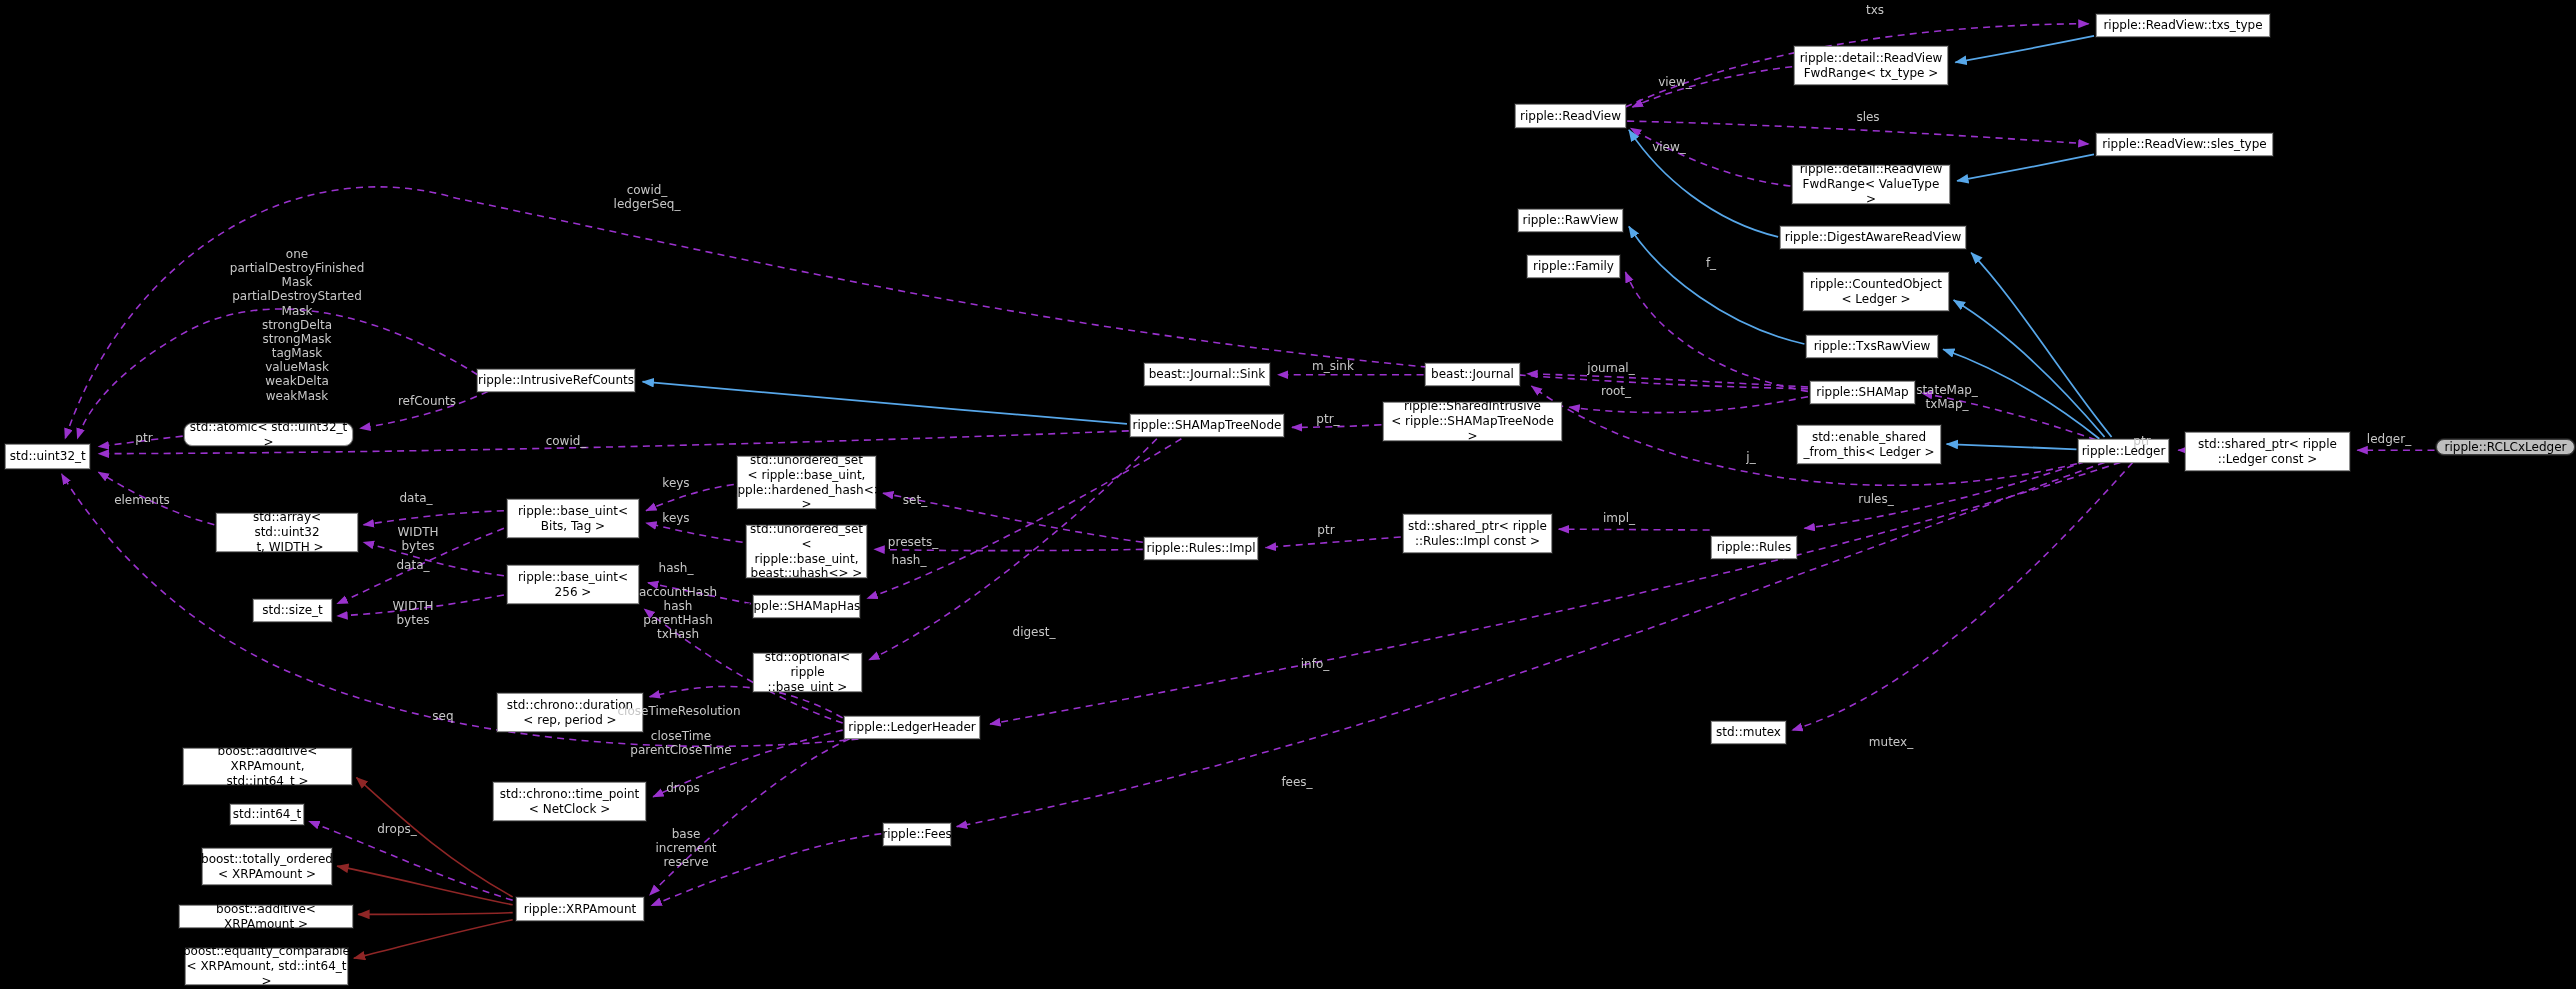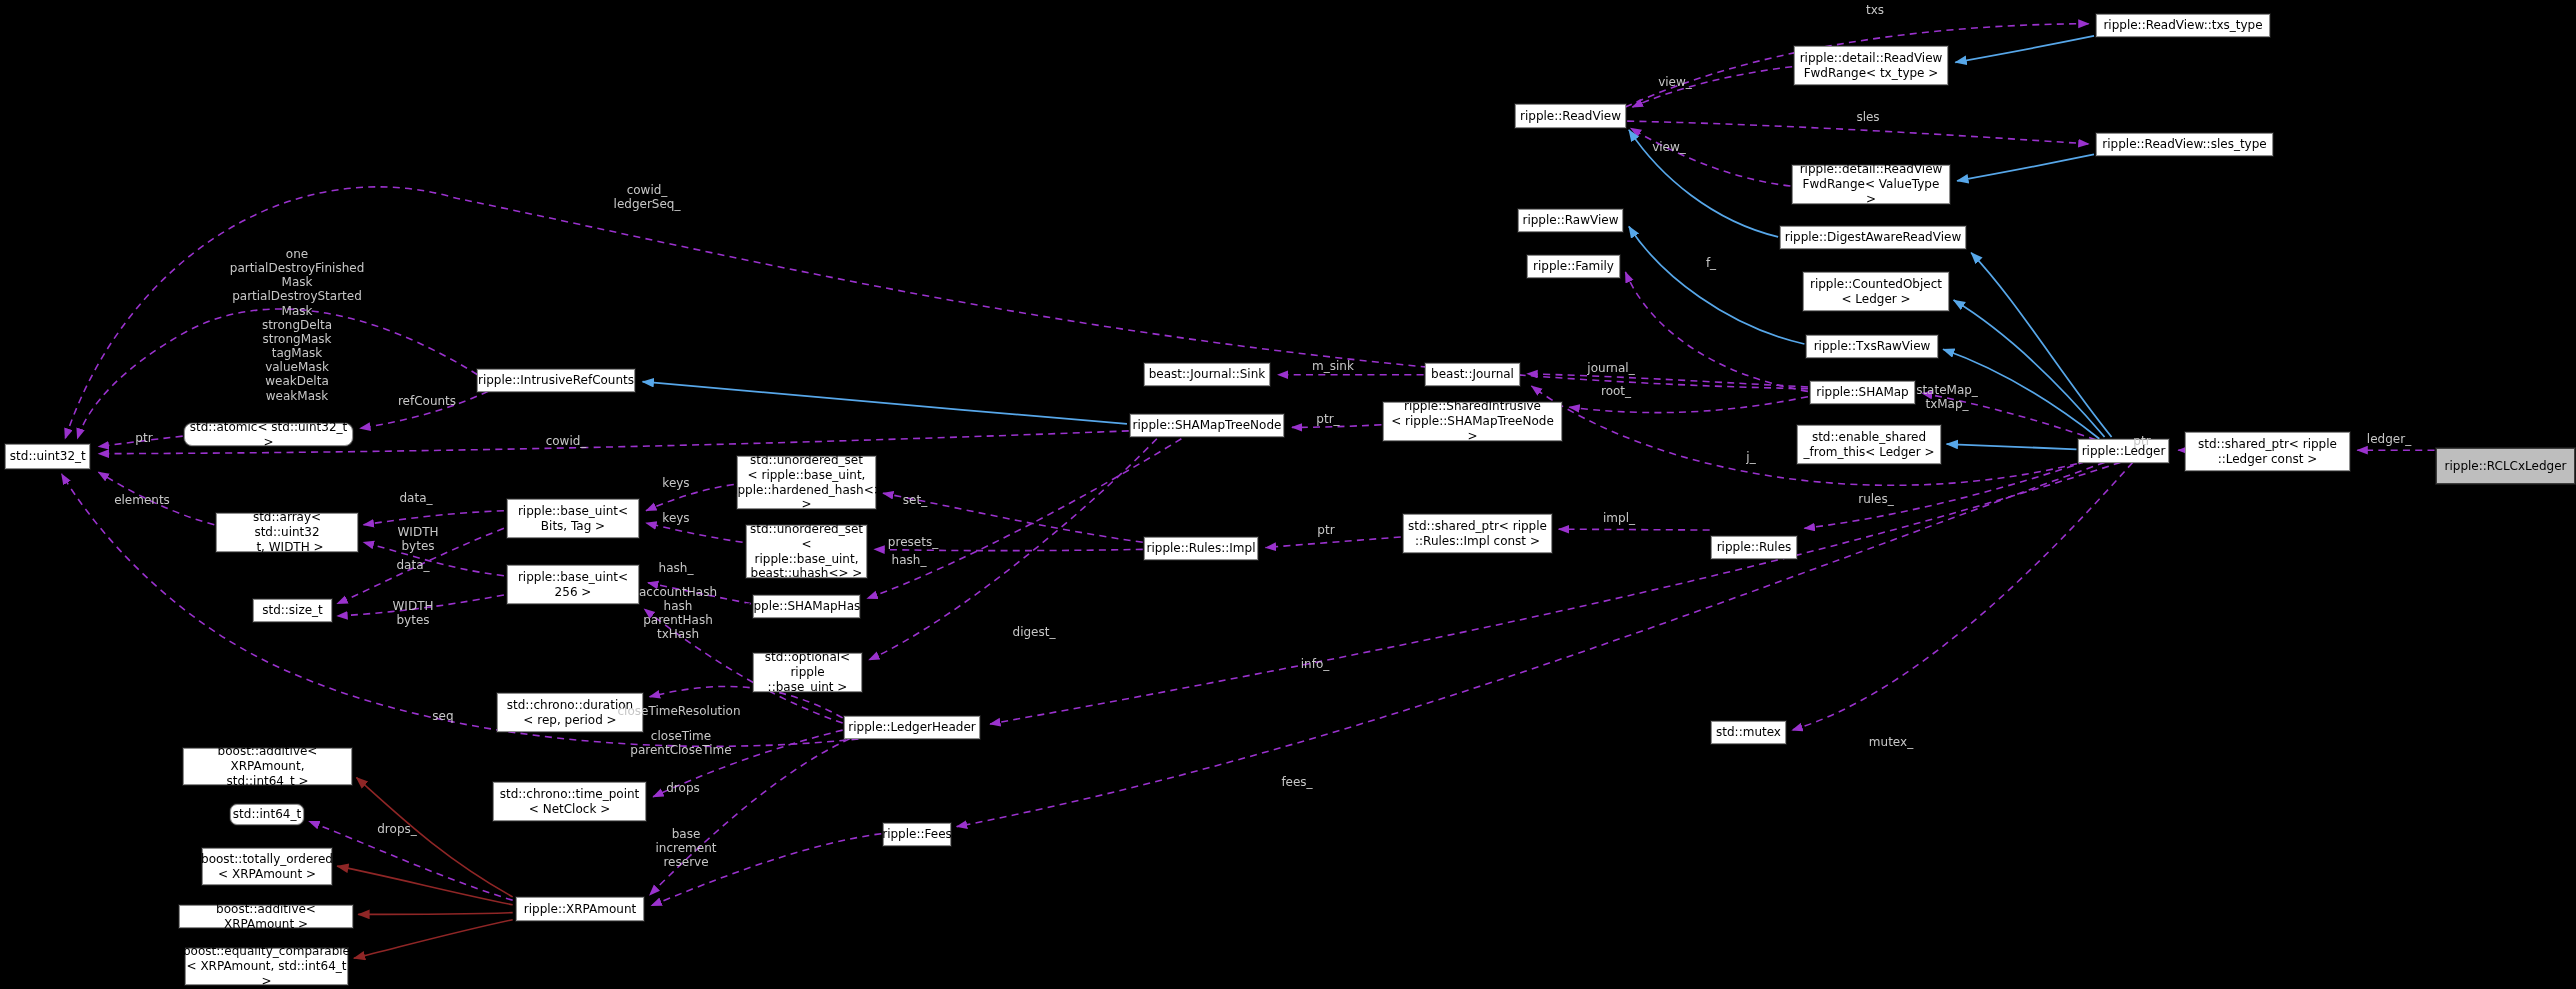--- a/index.html
+++ b/index.html
@@ -102,21 +102,21 @@
 Bits, Tag &gt;</div>
       <div class="node" style="left: 507px; top: 565px; width: 132px; height: 39px;">ripple::base_uint&lt;
 256 &gt;</div>
       <div class="node" style="left: 497px; top: 693px; width: 146px; height: 39px;">std::chrono::duration
 &lt; rep, period &gt;</div>
       <div class="node" style="left: 493px; top: 782px; width: 153px; height: 39px;">std::chrono::time_point
 &lt; NetClock &gt;</div>
       <div class="node" style="left: 516px; top: 897px; width: 128px; height: 24px;">ripple::XRPAmount</div>
       <div class="node" style="left: 183px; top: 748px; width: 169px; height: 37px;">boost::additive&lt; XRPAmount,
 std::int64_t &gt;</div>
-      <div class="node" style="left: 230px; top: 804px; width: 74px; height: 21px; border-radius: 7px;">std::int64_t</div>
+      <div class="node" style="left: 230px; top: 804px; width: 74px; height: 21px;">std::int64_t</div>
       <div class="node" style="left: 202px; top: 848px; width: 130px; height: 37px;">boost::totally_ordered
 &lt; XRPAmount &gt;</div>
       <div class="node" style="left: 179px; top: 905px; width: 174px; height: 23px;">boost::additive&lt; XRPAmount &gt;</div>
       <div class="node" style="left: 185px; top: 948px; width: 163px; height: 37px;">boost::equality_comparable
 &lt; XRPAmount, std::int64_t &gt;</div>
       <div class="node" style="left: 737px; top: 456px; width: 139px; height: 53px;">std::unordered_set
 &lt; ripple::base_uint,
 ripple::hardened_hash&lt;&gt; &gt;</div>
       <div class="node" style="left: 746px; top: 525px; width: 121px; height: 53px;">std::unordered_set
 &lt; ripple::base_uint,
@@ -148,21 +148,21 @@
       <div class="node" style="left: 1780px; top: 226px; width: 186px; height: 23px;">ripple::DigestAwareReadView</div>
       <div class="node" style="left: 1803px; top: 272px; width: 146px; height: 39px;">ripple::CountedObject
 &lt; Ledger &gt;</div>
       <div class="node" style="left: 1806px; top: 335px; width: 132px; height: 23px;">ripple::TxsRawView</div>
       <div class="node" style="left: 1810px; top: 381px; width: 105px; height: 23px;">ripple::SHAMap</div>
       <div class="node" style="left: 1797px; top: 425px; width: 144px; height: 39px;">std::enable_shared
 _from_this&lt; Ledger &gt;</div>
       <div class="node" style="left: 2078px; top: 439px; width: 91px; height: 24px;">ripple::Ledger</div>
       <div class="node" style="left: 2185px; top: 432px; width: 165px; height: 39px;">std::shared_ptr&lt; ripple
 ::Ledger const &gt;</div>
-      <div class="node highlight" style="left: 2436px; top: 448px; width: 139px; height: 36px;">ripple::RCLCxLedger</div>
+      <div class="node highlight" style="left: 2436px; top: 439px; width: 139px; height: 16px; border-radius: 11px;">ripple::RCLCxLedger</div>
     </div>
   <div id="labels-layer">
       <div class="edge-label" style="left: 1875px; top: 9.7px;">txs</div>
       <div class="edge-label" style="left: 1675px; top: 82px;">view_</div>
       <div class="edge-label" style="left: 1868px; top: 117px;">sles</div>
       <div class="edge-label" style="left: 1669px; top: 147px;">view_</div>
       <div class="edge-label" style="left: 1711px; top: 263px;">f_</div>
       <div class="edge-label" style="left: 1611px; top: 368px;">journal_</div>
       <div class="edge-label" style="left: 1616px; top: 391px;">root_</div>
       <div class="edge-label" style="left: 1333px; top: 366px;">m_sink</div>

